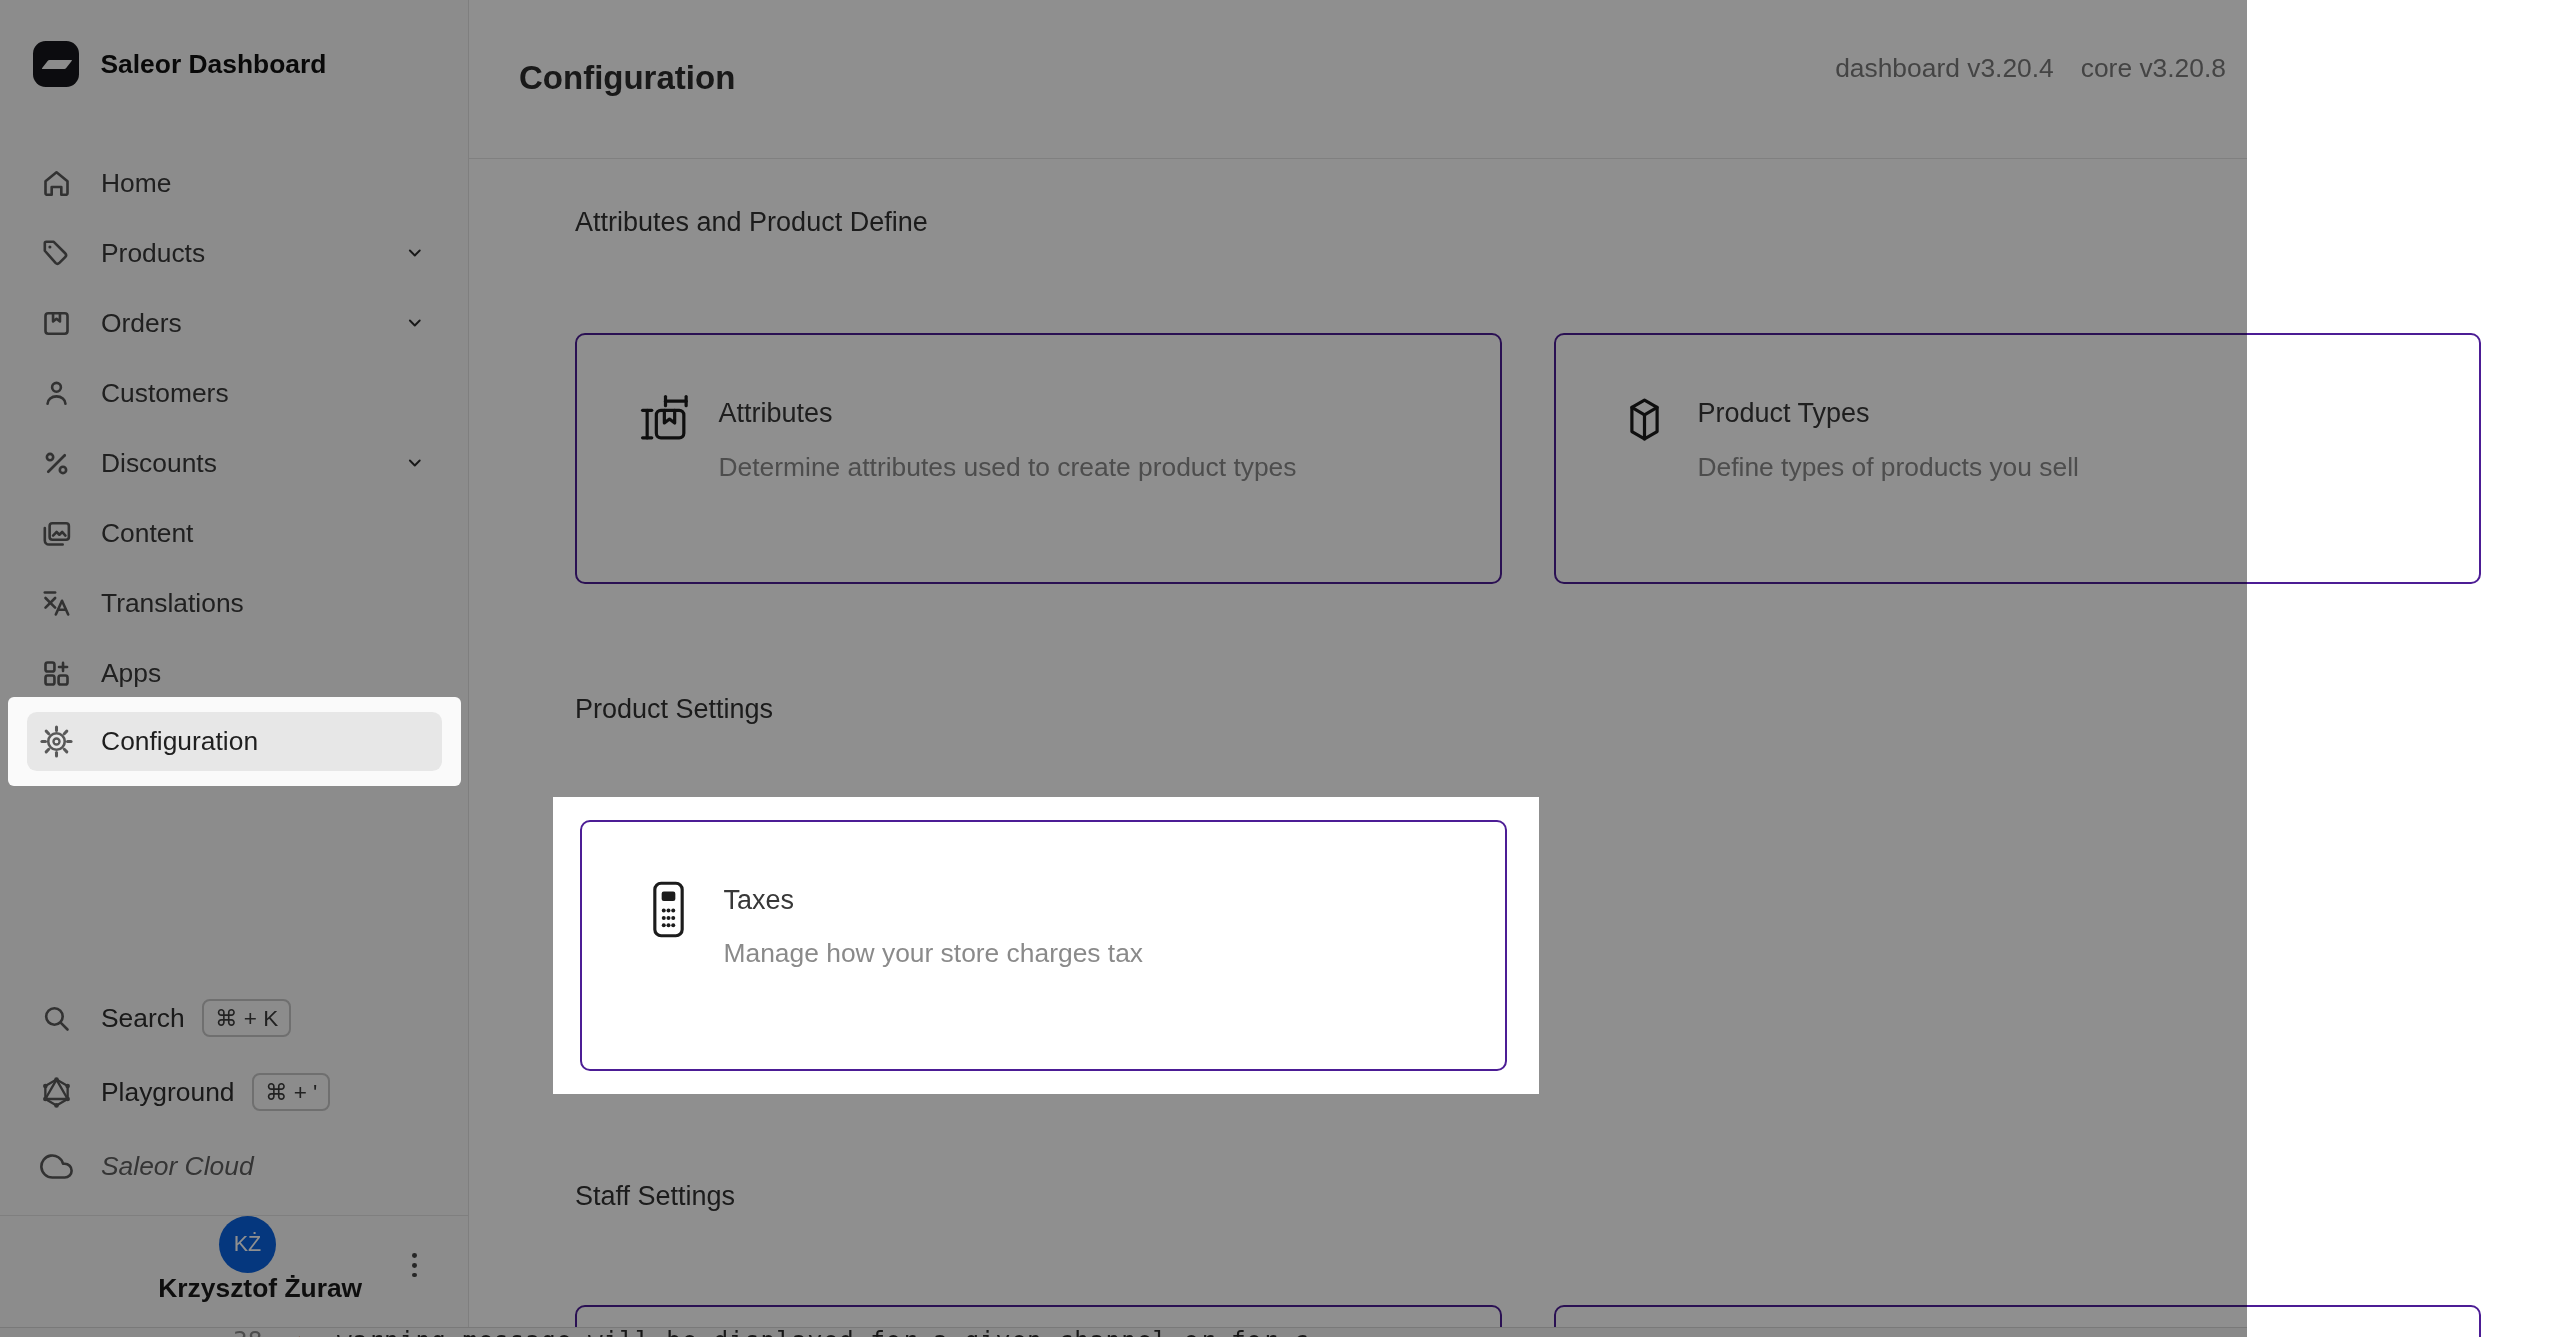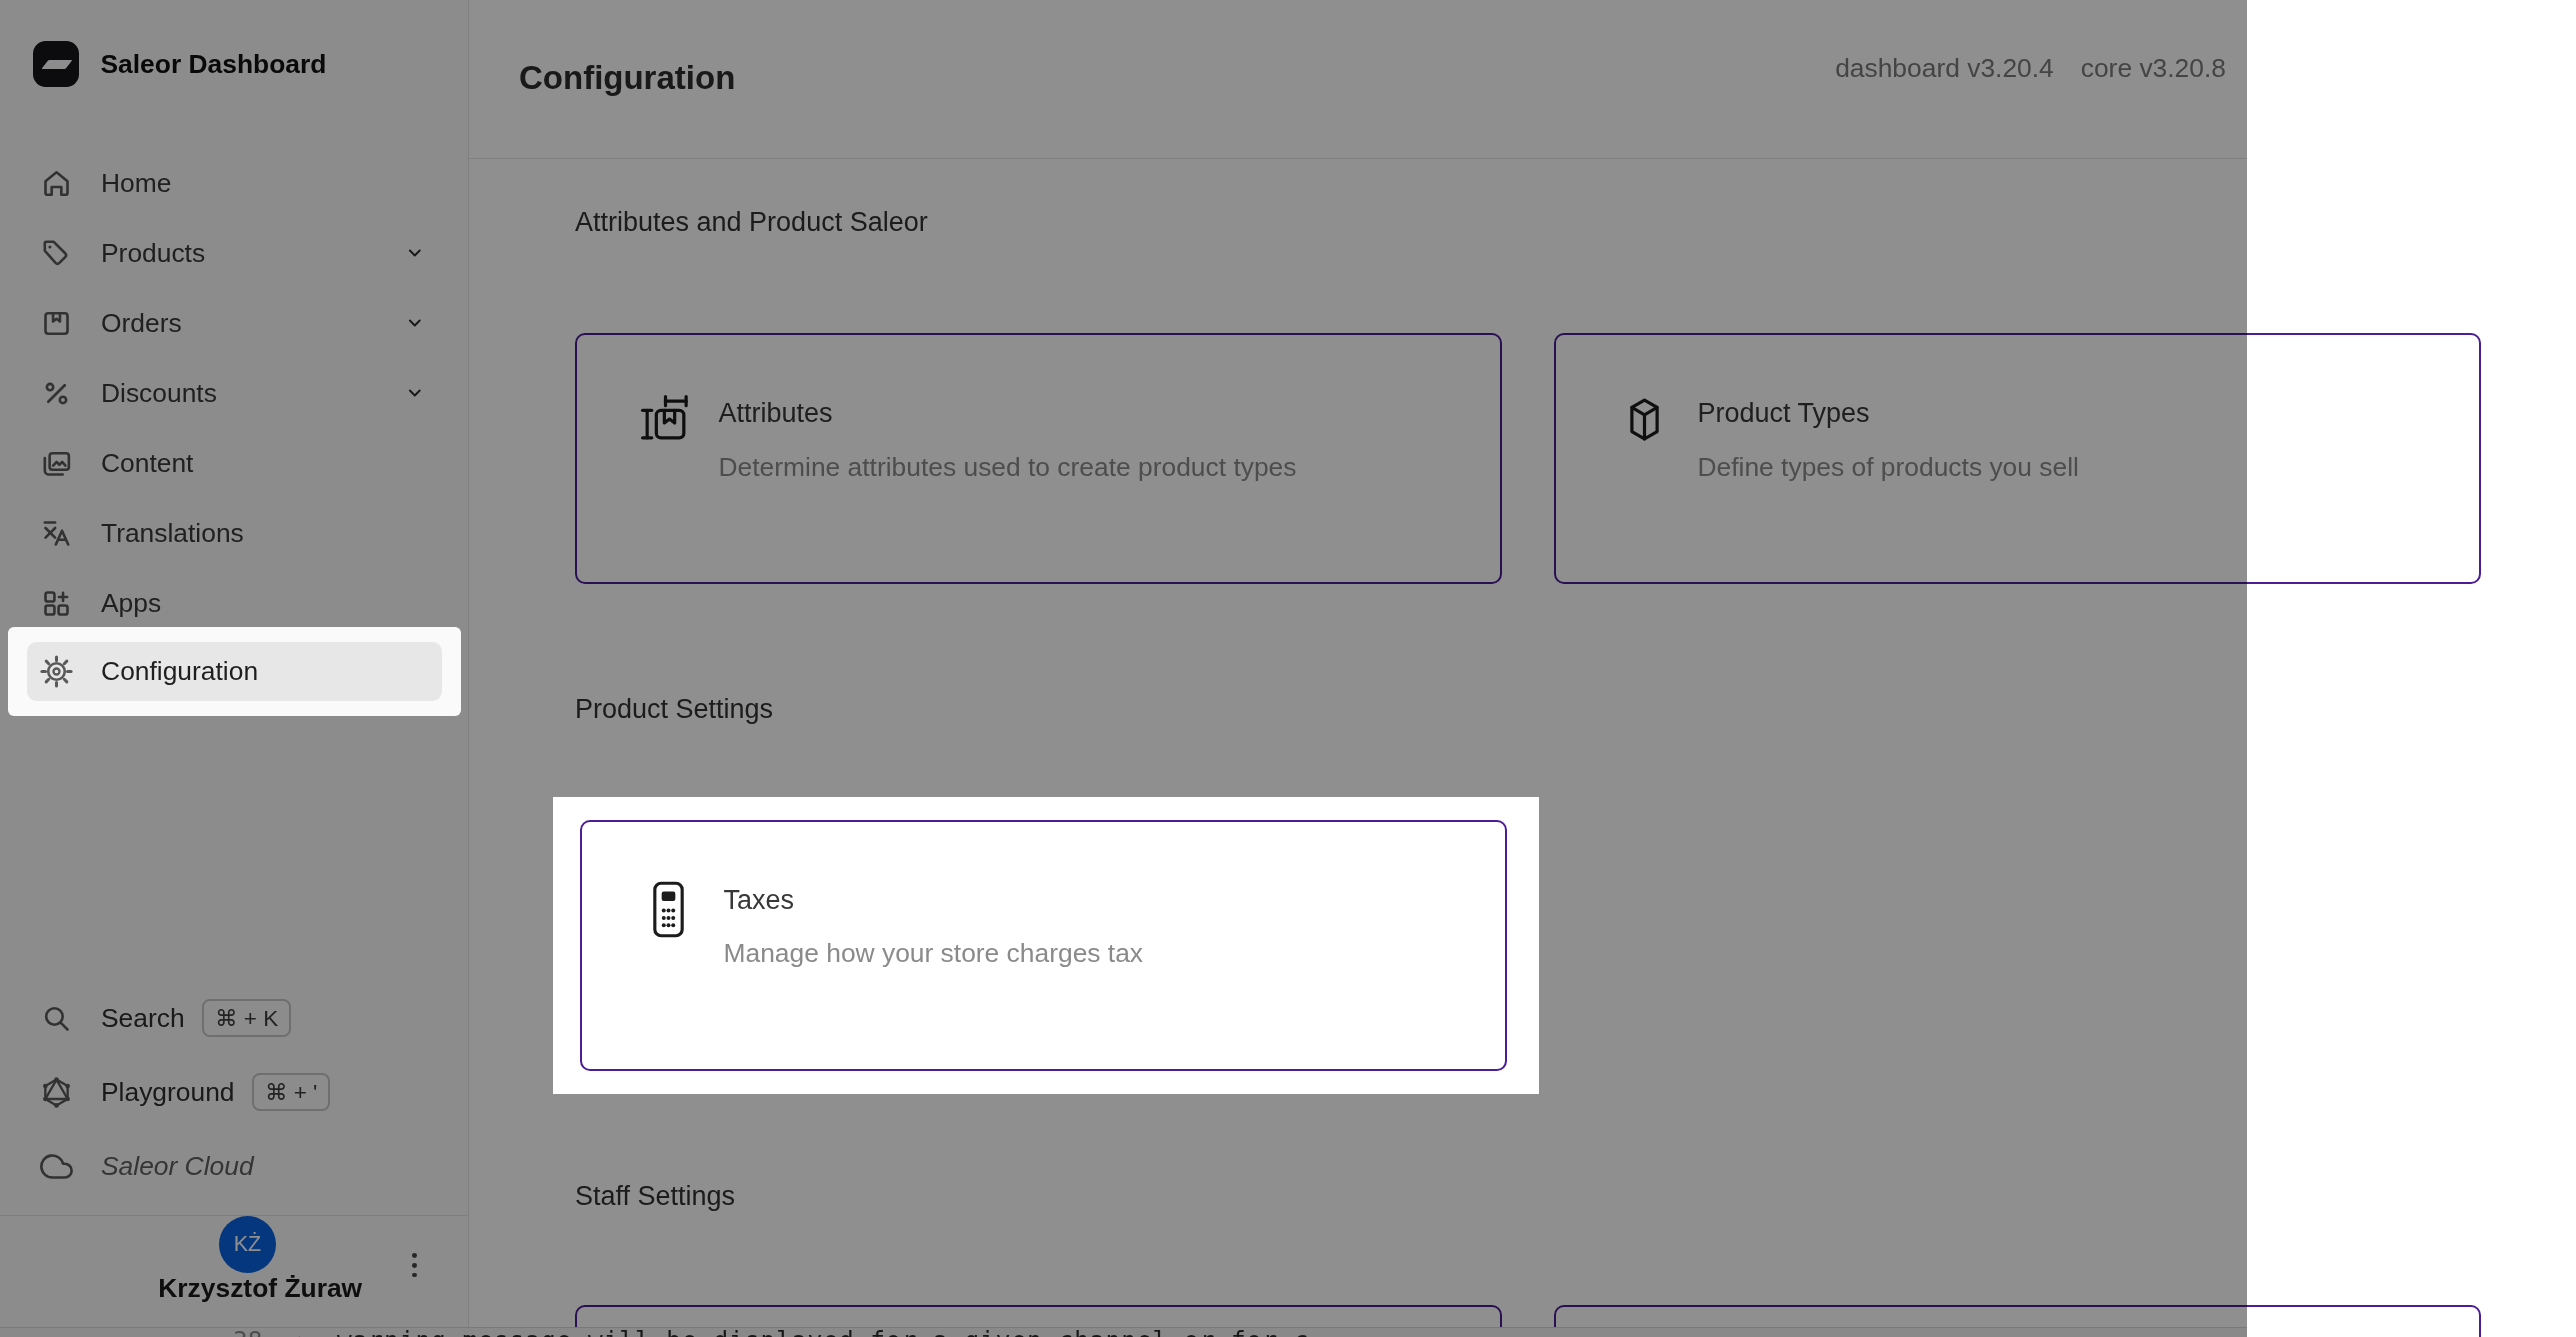--- a/index.html
+++ b/index.html
@@ -120,20 +120,29 @@
             </svg>
         </span>
         <span class="nav-label">Orders</span>
         <span class="chev">
           <svg width="19.6" height="19.6" viewBox="0 0 24 24" fill="none" stroke="currentColor" stroke-width="2.4" stroke-linecap="round" stroke-linejoin="round">
               <polyline points="6 9 12 15 18 9"></polyline>
             </svg>
         </span>
       </div>
 
+      <div class="nav-item">
+        <span class="nav-ic">
+          <svg width="33" height="33" viewBox="0 0 24 24" fill="none" stroke="currentColor" stroke-width="1.9" stroke-linecap="round" stroke-linejoin="round">
+              <circle cx="12" cy="7.5" r="3.2"></circle>
+              <path d="M5.5 19.5a6.5 5.4 0 0 1 13 0"></path>
+            </svg>
+        </span>
+        <span class="nav-label">Customers</span>
+      </div>
 
       <div class="nav-item">
         <span class="nav-ic">
           <svg width="33" height="33" viewBox="0 0 24 24" fill="none" stroke="currentColor" stroke-width="1.9" stroke-linecap="round">
               <line x1="18" y1="6" x2="6" y2="18"></line>
               <circle cx="7.3" cy="7.3" r="2.3"></circle>
               <circle cx="16.7" cy="16.7" r="2.3"></circle>
             </svg>
         </span>
         <span class="nav-label">Discounts</span>
@@ -254,21 +263,21 @@
 
   <main class="main">
     <div class="main-header">
       <div class="page-title">Configuration</div>
       <div class="versions">
         <span>dashboard v3.20.4</span>
         <span>core v3.20.8</span>
       </div>
     </div>
 
-    <div class="section-label" style="left:106px;top:207px">Attributes and Product Saleor</div>
+    <div class="section-label" style="left:106px;top:207px">Attributes and Product Define</div>
 
     <div class="card" style="left:106px;top:333px">
       <div class="card-icon">
         <svg width="55" height="55" viewBox="0 0 48 48" fill="none" stroke="currentColor" stroke-width="2.8" stroke-linecap="round" stroke-linejoin="round">
             <line x1="8" y1="16" x2="8" y2="40"></line>
             <line x1="4" y1="16" x2="12" y2="16"></line>
             <line x1="4" y1="40" x2="12" y2="40"></line>
             <line x1="24" y1="8" x2="42" y2="8"></line>
             <line x1="24" y1="4" x2="24" y2="12"></line>
             <line x1="42" y1="4" x2="42" y2="12"></line>

